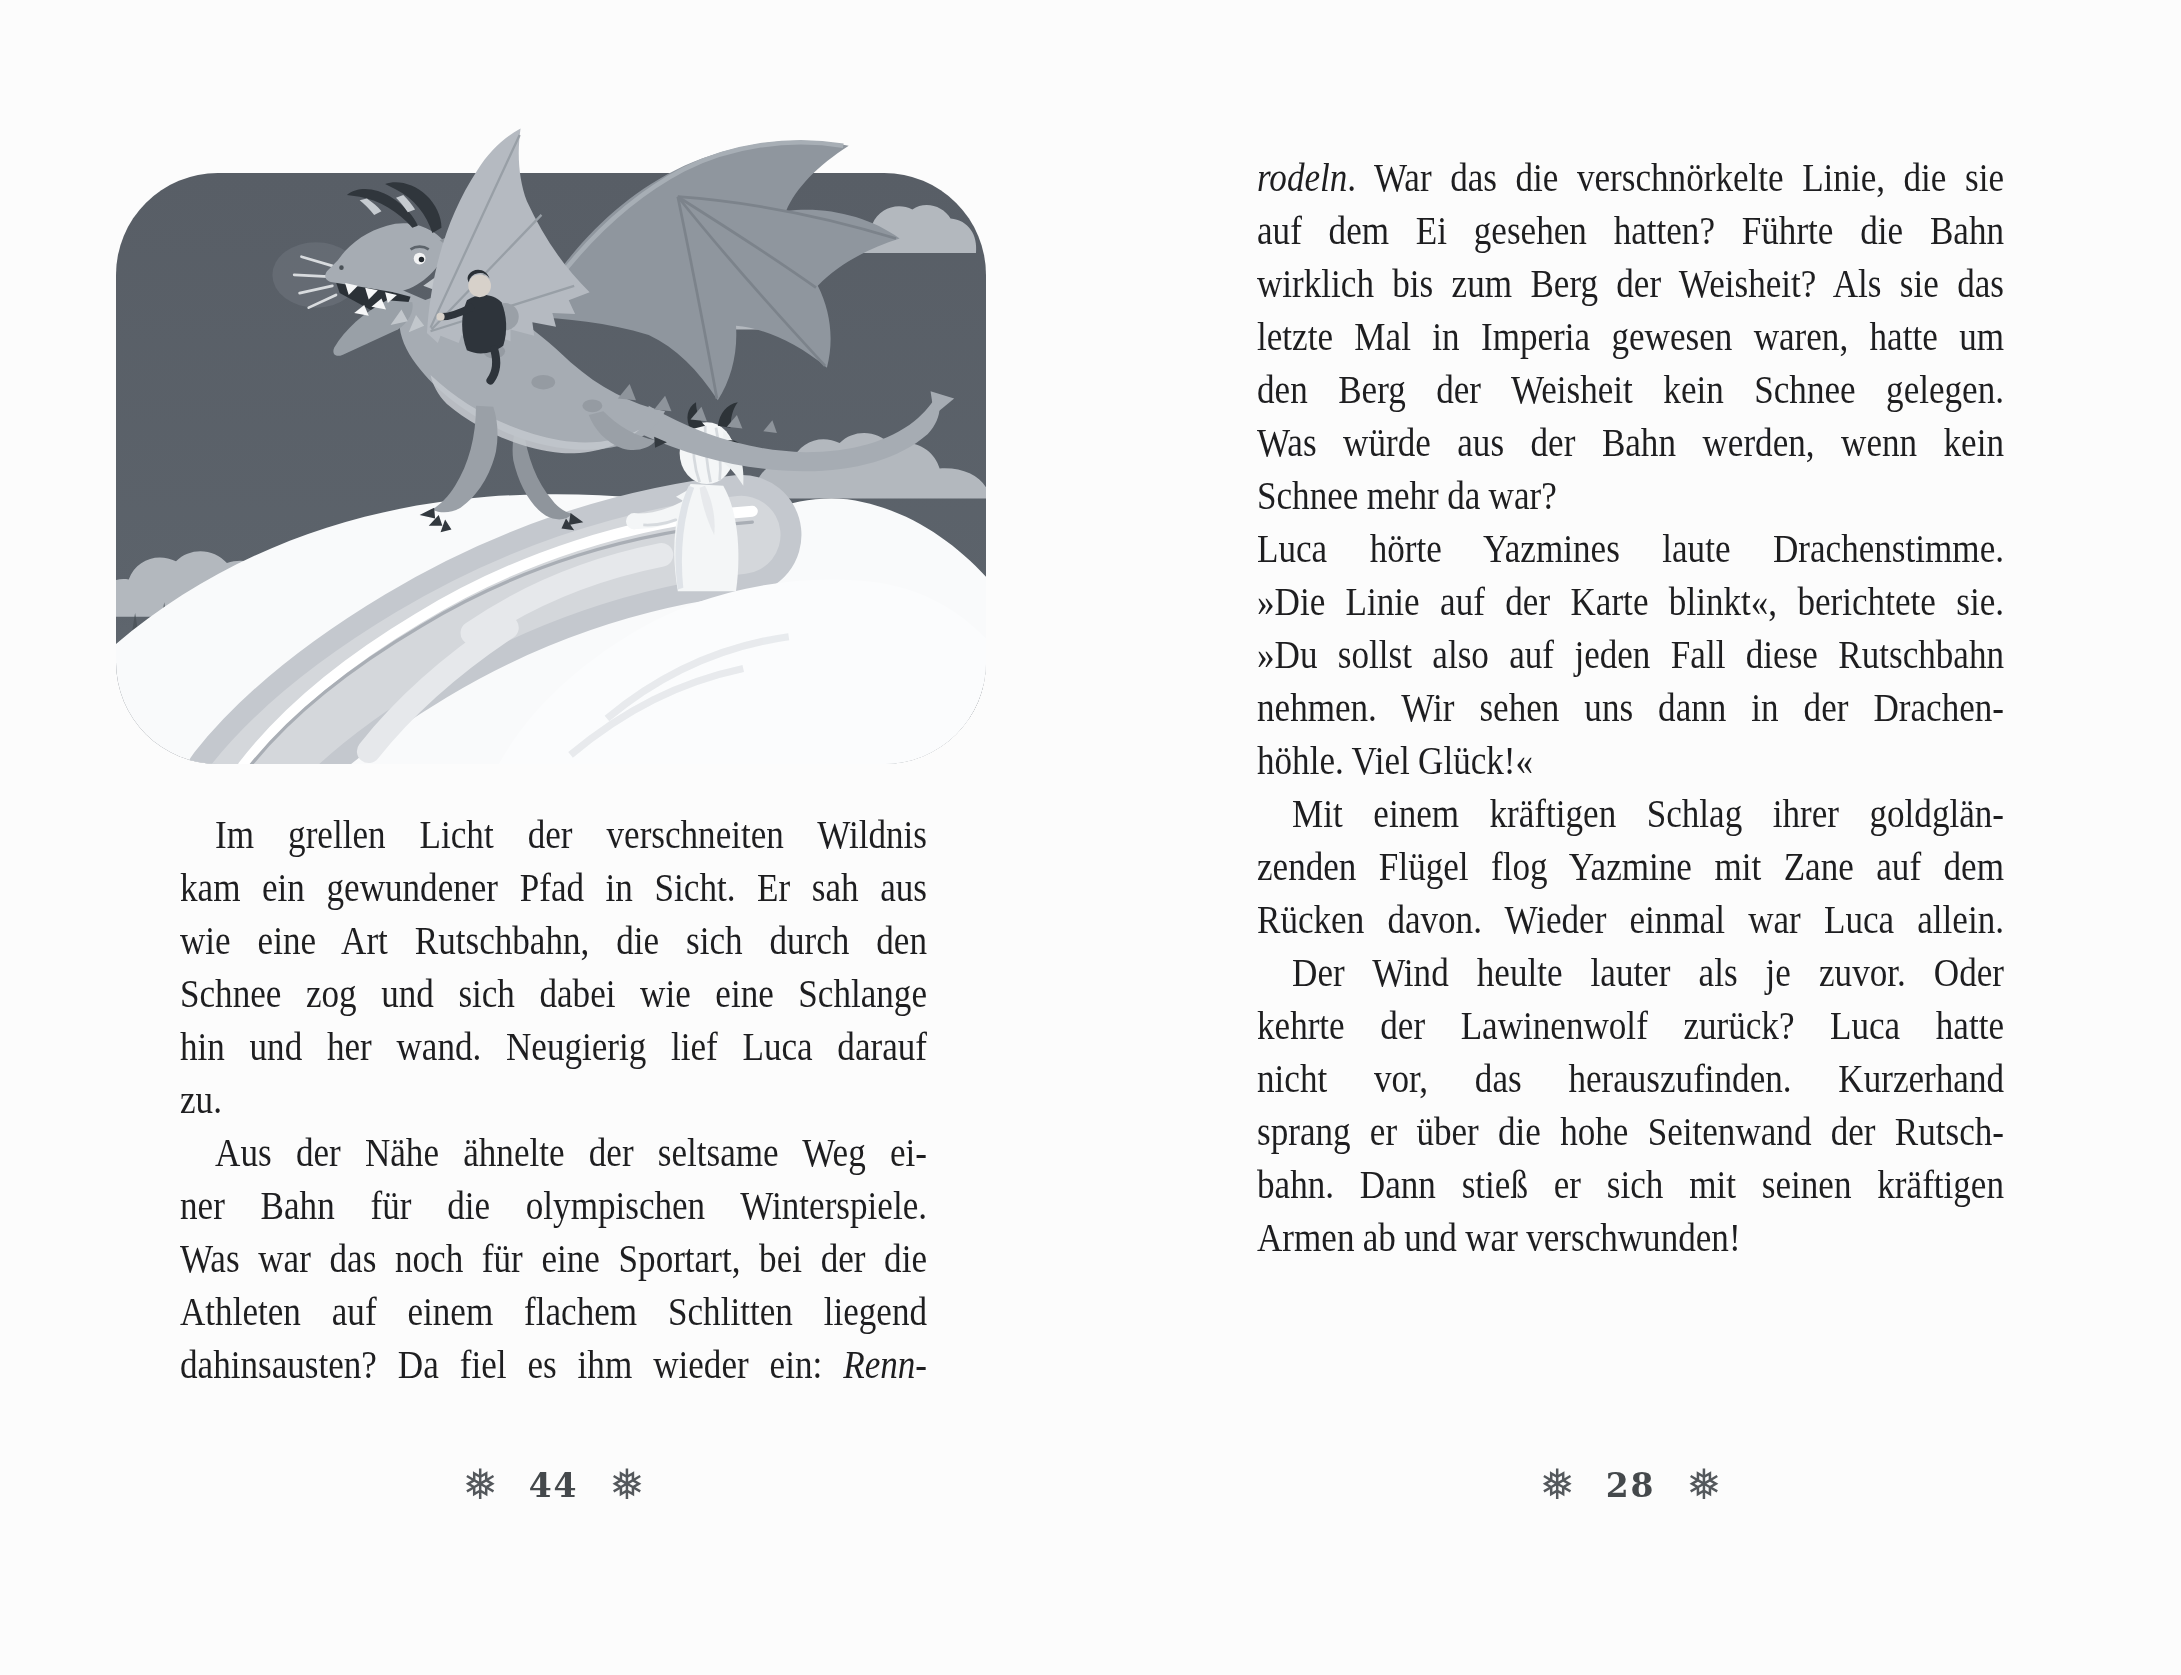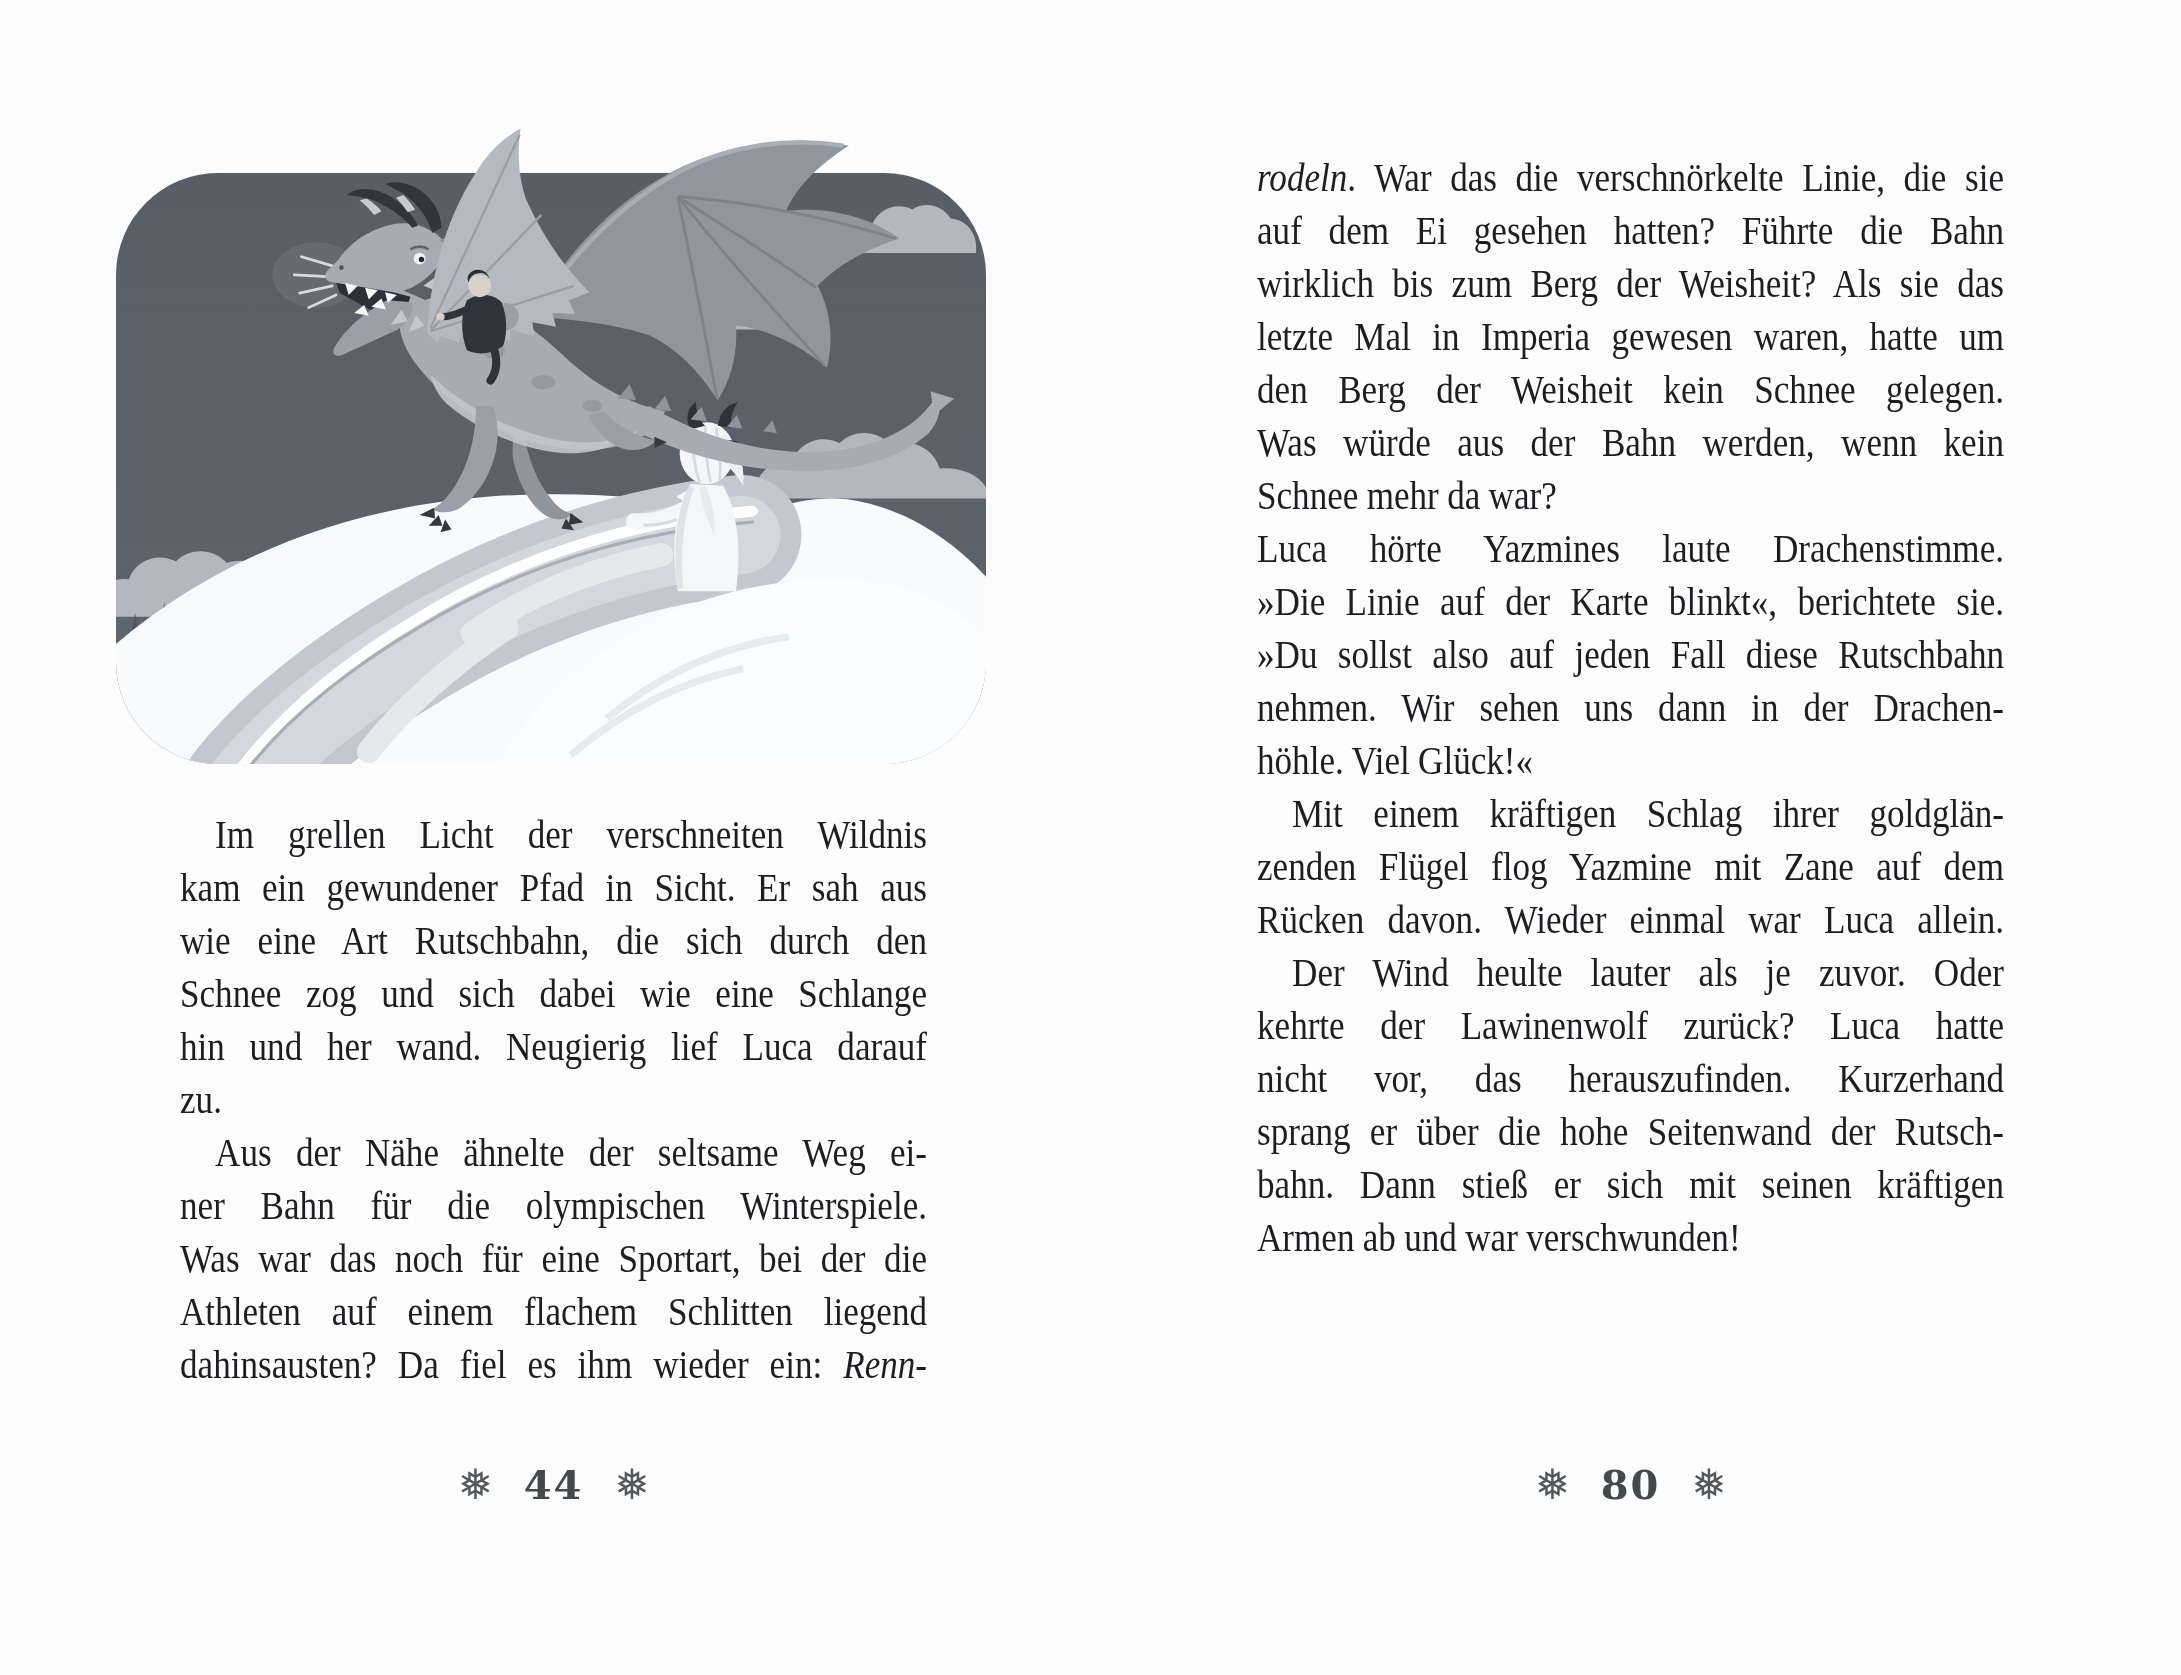--- a/index.html
+++ b/index.html
@@ -24,21 +24,21 @@
     position:absolute; width:747px; height:58px; top:1456px;
     display:flex; align-items:center; justify-content:center; gap:31px;
   }
   .footer.left  { left:180px; }
   .footer.right { left:1257px; }
   .flake {
     font-family:"DejaVu Sans", sans-serif; font-size:42px; line-height:1;
     color:#54585c;
   }
   .pagenum {
-    font-family:"DejaVu Serif", serif; font-weight:bold; font-size:40px;
+    font-family:"DejaVu Serif", serif; font-weight:bold; font-size:33px;
     line-height:1; color:#45494c; letter-spacing:1.8px;
   }
 </style>
 </head>
 <body>
 
 <div class="canvas">
 
   <svg class="illustration" viewBox="0 0 957 785" xmlns="http://www.w3.org/2000/svg">
     <defs>
@@ -224,18 +224,18 @@
       <div class="line ragged">Armen ab und war verschwunden!</div>
     </div>
 
   <div class="footer left">
     <span class="flake">❅</span>
     <span class="pagenum">44</span>
     <span class="flake">❅</span>
   </div>
   <div class="footer right">
     <span class="flake">❅</span>
-    <span class="pagenum">80</span>
+    <span class="pagenum">28</span>
     <span class="flake">❅</span>
   </div>
 
 </div>
 
 
 </body></html>

